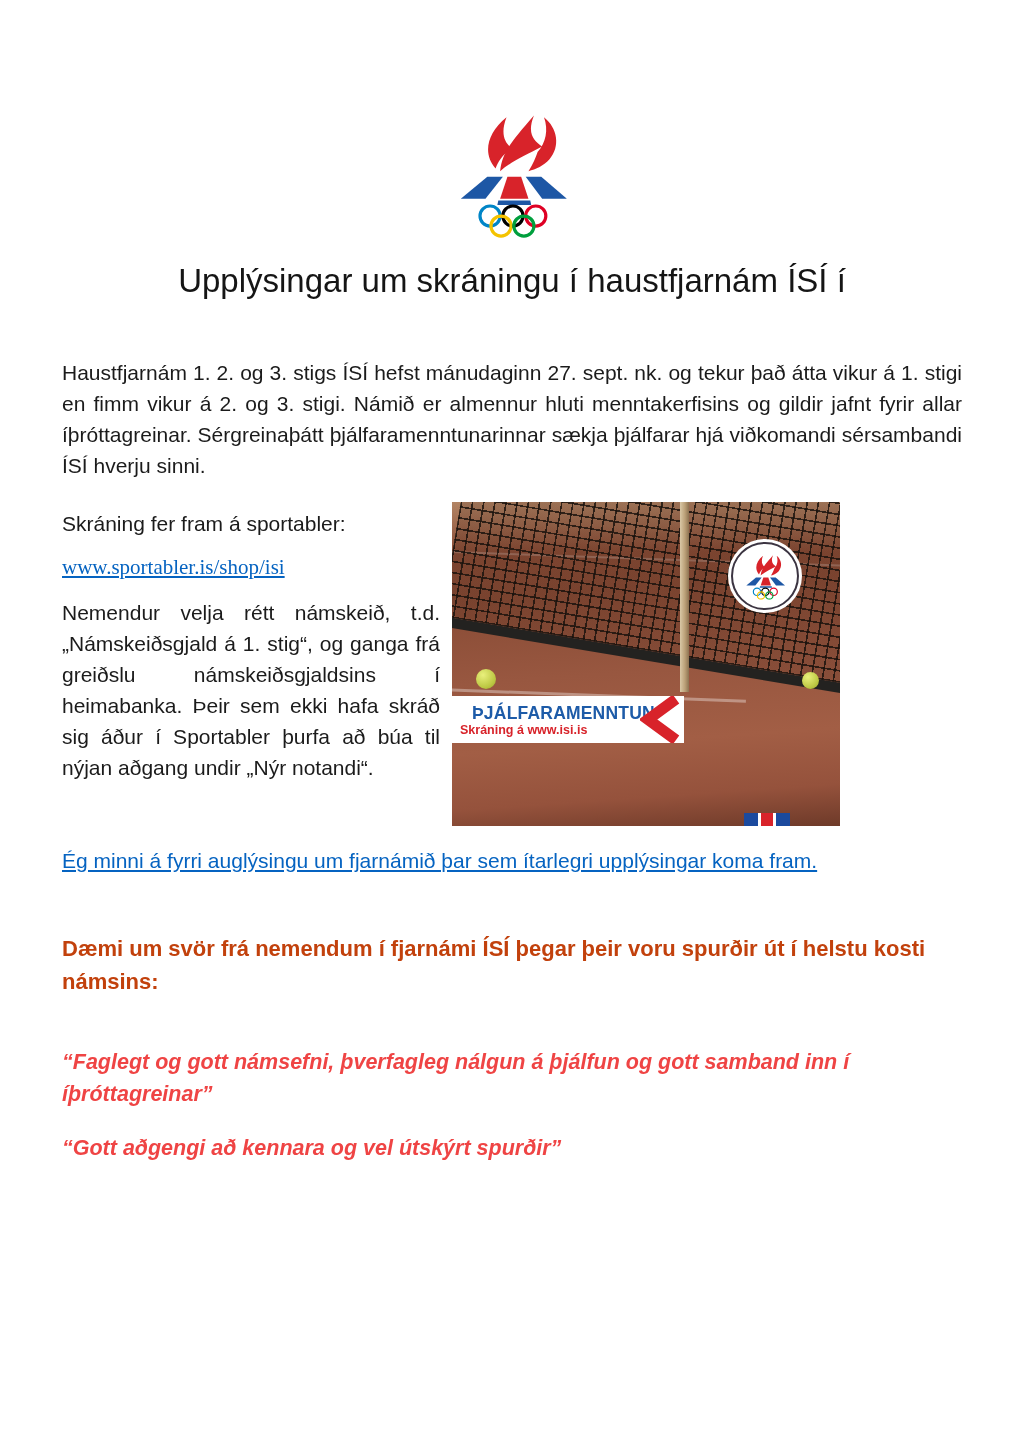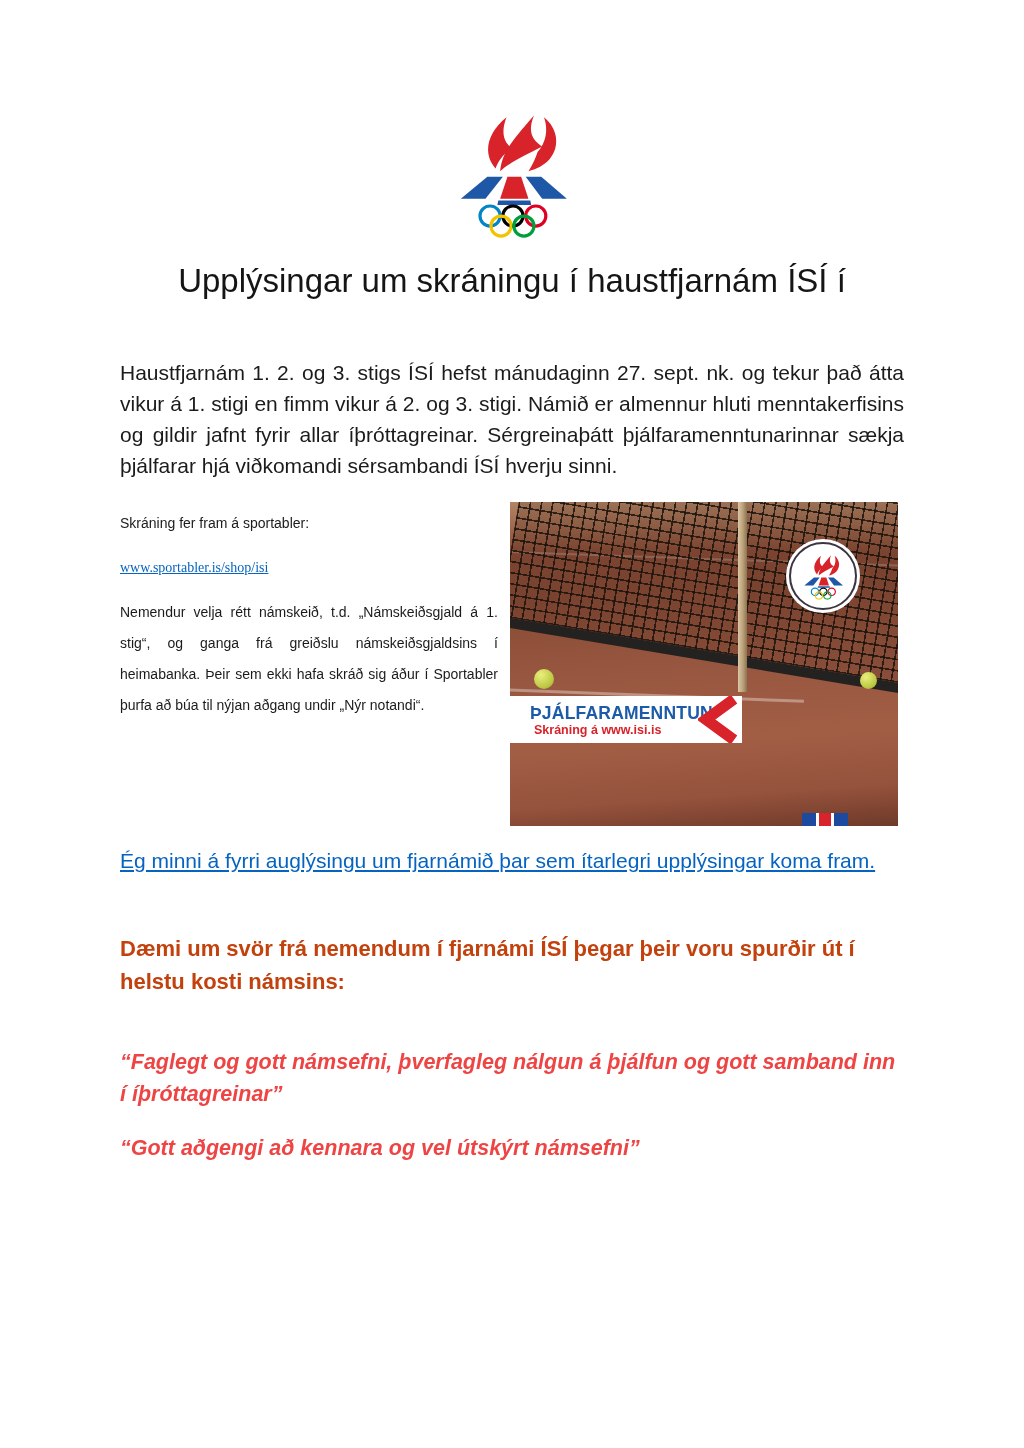--- a/index.html
+++ b/index.html
@@ -4,21 +4,21 @@
 <style>
   html,body { margin:0; padding:0; background:#ffffff; }
   body {
     width:1024px; height:1448px;
     font-family:"Liberation Sans", sans-serif;
     color:#1b1b1b;
     position:relative;
     overflow:hidden;
   }
   .page { width:1024px; height:1448px; background:#fff; position:relative; }
-  .content { padding:0 120px; }
+  .content { padding:0 62px; }
 
   
   .logo-wrap { text-align:center; padding-top:110px; }
   .logo-wrap svg { display:inline-block; }
 
   
   .doc-title {
     margin:16px 0 0 0;
     text-align:center;
     font-size:33px;
@@ -28,21 +28,21 @@
   }
 
   
   .intro {
     margin-top:54px;
     font-size:21px;
     line-height:31px;
     text-align:justify;
   }
   .columns { display:flex; margin-top:16px; }
-  .left-col { width:378px; margin-right:12px; font-size:14px; line-height:31px; }
+  .left-col { width:378px; margin-right:12px; font-size:21px; line-height:31px; }
   .lead-line { margin-top:6px; }
   .link-line { margin-top:13px;font-family:Liberation Serif, serif; }
   a.doc-link { color:#0563C1; text-decoration:underline; cursor:pointer; }
   .instructions { margin-top:14px; text-align:justify; }
 
   
   .photo {
     position:relative; flex:none;
     width:388px; height:324px;
     overflow:hidden;
@@ -72,21 +72,21 @@
   .badge {
     position:absolute; left:276px; top:37px; width:74px; height:74px;
     border-radius:50%; background:#ffffff; box-sizing:border-box;
     display:flex; align-items:center; justify-content:center;
   }
   .badge::before { content:""; position:absolute; inset:3px; border-radius:50%;
     border:2px solid #3c3542; }
   .banner { position:absolute; left:0; top:194px; width:232px; height:47px; background:#ffffff; }
   .banner-title { position:absolute; left:20px; top:7px; font-size:17.5px; font-weight:700;
     color:#1D5BA8; letter-spacing:0.2px; white-space:nowrap; }
-  .banner-sub { position:absolute; left:24px; top:27px; font-size:12.5px; font-weight:700;
+  .banner-sub { position:absolute; left:8px; top:27px; font-size:12.5px; font-weight:700;
     color:#D8232A; white-space:nowrap; }
   .banner-chevron { position:absolute; right:2px; top:0; }
   .flag { position:absolute; right:50px; bottom:0; width:46px; height:13px;
     background:linear-gradient(90deg,#1b4a9e 0%,#1b4a9e 31%,#ffffff 31%,#ffffff 37%,#d8232a 37%,#d8232a 63%,#ffffff 63%,#ffffff 69%,#1b4a9e 69%,#1b4a9e 100%); }
 
   
   .contact { margin-top:12px; font-size:21px; line-height:31px; text-align:justify; }
   .reminder { margin-top:19px; font-size:21px; line-height:31px; }
   .quotes-heading { margin-top:56px; font-size:22px; line-height:33px; font-weight:700; color:#c2410c; }
   .quote { font-size:21.5px; line-height:32px; font-style:italic; font-weight:700; color:#ef4444; }
@@ -169,16 +169,16 @@
     </div>
 
 
     <p class="reminder">
       <a class="doc-link">Ég minni á fyrri auglýsingu um fjarnámið þar sem ítarlegri upplýsingar koma fram.</a>
     </p>
 
     <p class="quotes-heading">Dæmi um svör frá nemendum í fjarnámi ÍSÍ þegar þeir voru spurðir út í helstu kosti námsins:</p>
 
     <p class="quote q1">“Faglegt og gott námsefni, þverfagleg nálgun á þjálfun og gott samband inn í íþróttagreinar”</p>
-    <p class="quote q3">“Gott aðgengi að kennara og vel útskýrt námsefni”</p>
+    <p class="quote q3">“Gott aðgengi að kennara og vel útskýrt spurðir”</p>
 
   </div>
 </div>
 
 </body></html>

